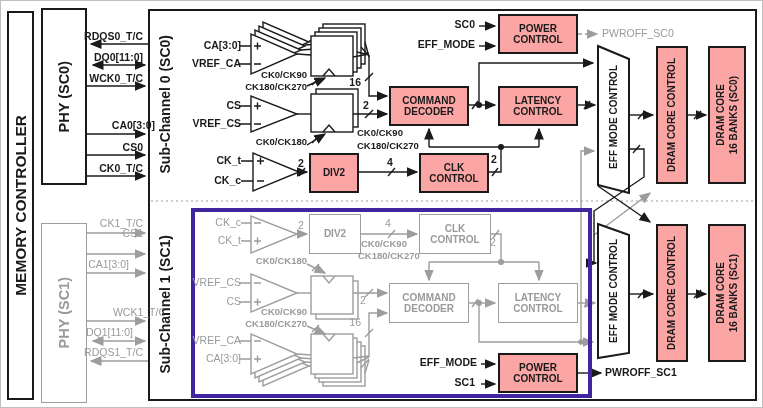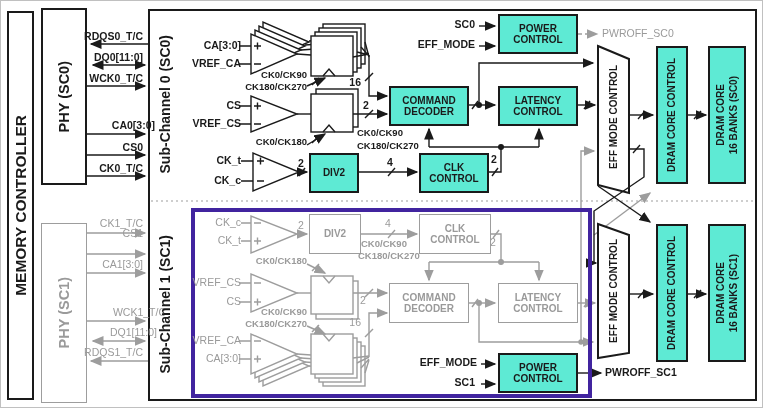--- a/index.html
+++ b/index.html
@@ -6,21 +6,21 @@
   #stage{position:relative;width:763px;height:408px;background:#fff;border:1px solid #c0c0c0;
          box-sizing:border-box;overflow:hidden;
          font-family:"Liberation Sans","DejaVu Sans",sans-serif;}
   .b{position:absolute;box-sizing:border-box;}
   .lbl{font-size:10.5px;font-weight:bold;color:#1a1a1a;line-height:1.05;white-space:nowrap;}
   .lblg{font-size:10.5px;font-weight:normal;color:#9a9a9a;line-height:1.05;white-space:nowrap;}
   .sm{font-size:9.5px;font-weight:bold;color:#1a1a1a;line-height:1;white-space:nowrap;}
   .smg{font-size:9.5px;font-weight:bold;color:#9a9a9a;line-height:1;white-space:nowrap;}
   .r{text-align:right;}
   .c{text-align:center;}
-  .box{border:2px solid #1a1a1a;background:#5eead4;color:#1a1a1a;display:flex;align-items:center;
+  .box{border:2px solid #1a1a1a;background:#fca5a5;color:#1a1a1a;display:flex;align-items:center;
        justify-content:center;text-align:center;font-size:10px;font-weight:bold;line-height:1.15;}
   .boxg{border:1.6px solid #9d9d9d;background:#fff;color:#9a9a9a;display:flex;align-items:center;
        justify-content:center;text-align:center;font-size:10px;font-weight:bold;line-height:1.15;}
   .vt{writing-mode:vertical-rl;transform:rotate(180deg);white-space:nowrap;}
   .frame{border:2px solid #1a1a1a;background:#fff;}
   .muxtxt{display:flex;align-items:center;justify-content:center;font-size:10px;font-weight:bold;}
 </style>
 </head>
 <body>
 
@@ -40,23 +40,23 @@
 
   <div class="b lbl r" style="left:82px;top:30px;width:60px;">RDQS0_T/C</div>
   <div class="b lbl r" style="left:82px;top:51px;width:60px;">DQ0[11:0]</div>
   <div class="b lbl r" style="left:82px;top:72px;width:60px;">WCK0_T/C</div>
   <div class="b lbl r" style="left:94px;top:119px;width:60px;">CA0[3:0]</div>
   <div class="b lbl r" style="left:82px;top:141px;width:60px;">CS0</div>
   <div class="b lbl r" style="left:82px;top:162px;width:60px;">CK0_T/C</div>
 
   <div class="b lblg r" style="left:82px;top:217px;width:60px;">CK1_T/C</div>
   <div class="b lblg r" style="left:82px;top:227px;width:60px;">CS1</div>
-  <div class="b lblg r" style="left:82px;top:258px;width:60px;">CA1[3:0]</div>
+  <div class="b lblg r" style="left:68px;top:258px;width:60px;">CA1[3:0]</div>
   <div class="b lblg r" style="left:82px;top:306px;width:60px;margin-left:23px;">WCK1_T/C</div>
-  <div class="b lblg r" style="left:96px;top:326px;width:60px;">DQ1[11:0]</div>
+  <div class="b lblg r" style="left:72px;top:326px;width:60px;">DQ1[11:0]</div>
   <div class="b lblg r" style="left:82px;top:346px;width:60px;">RDQS1_T/C</div>
 
   <div class="b" style="left:151px;top:12px;width:26px;height:182px;display:flex;align-items:center;justify-content:center;">
     <span class="vt" style="font-size:14px;font-weight:bold;color:#1a1a1a;">Sub-Channel 0 (SC0)</span>
   </div>
   <div class="b" style="left:151px;top:211px;width:26px;height:184px;display:flex;align-items:center;justify-content:center;">
     <span class="vt" style="font-size:14px;font-weight:bold;color:#1a1a1a;">Sub-Channel 1 (SC1)</span>
   </div>
 
   <svg class="b" style="left:0;top:0;" width="763" height="408" viewBox="0 0 763 408">

